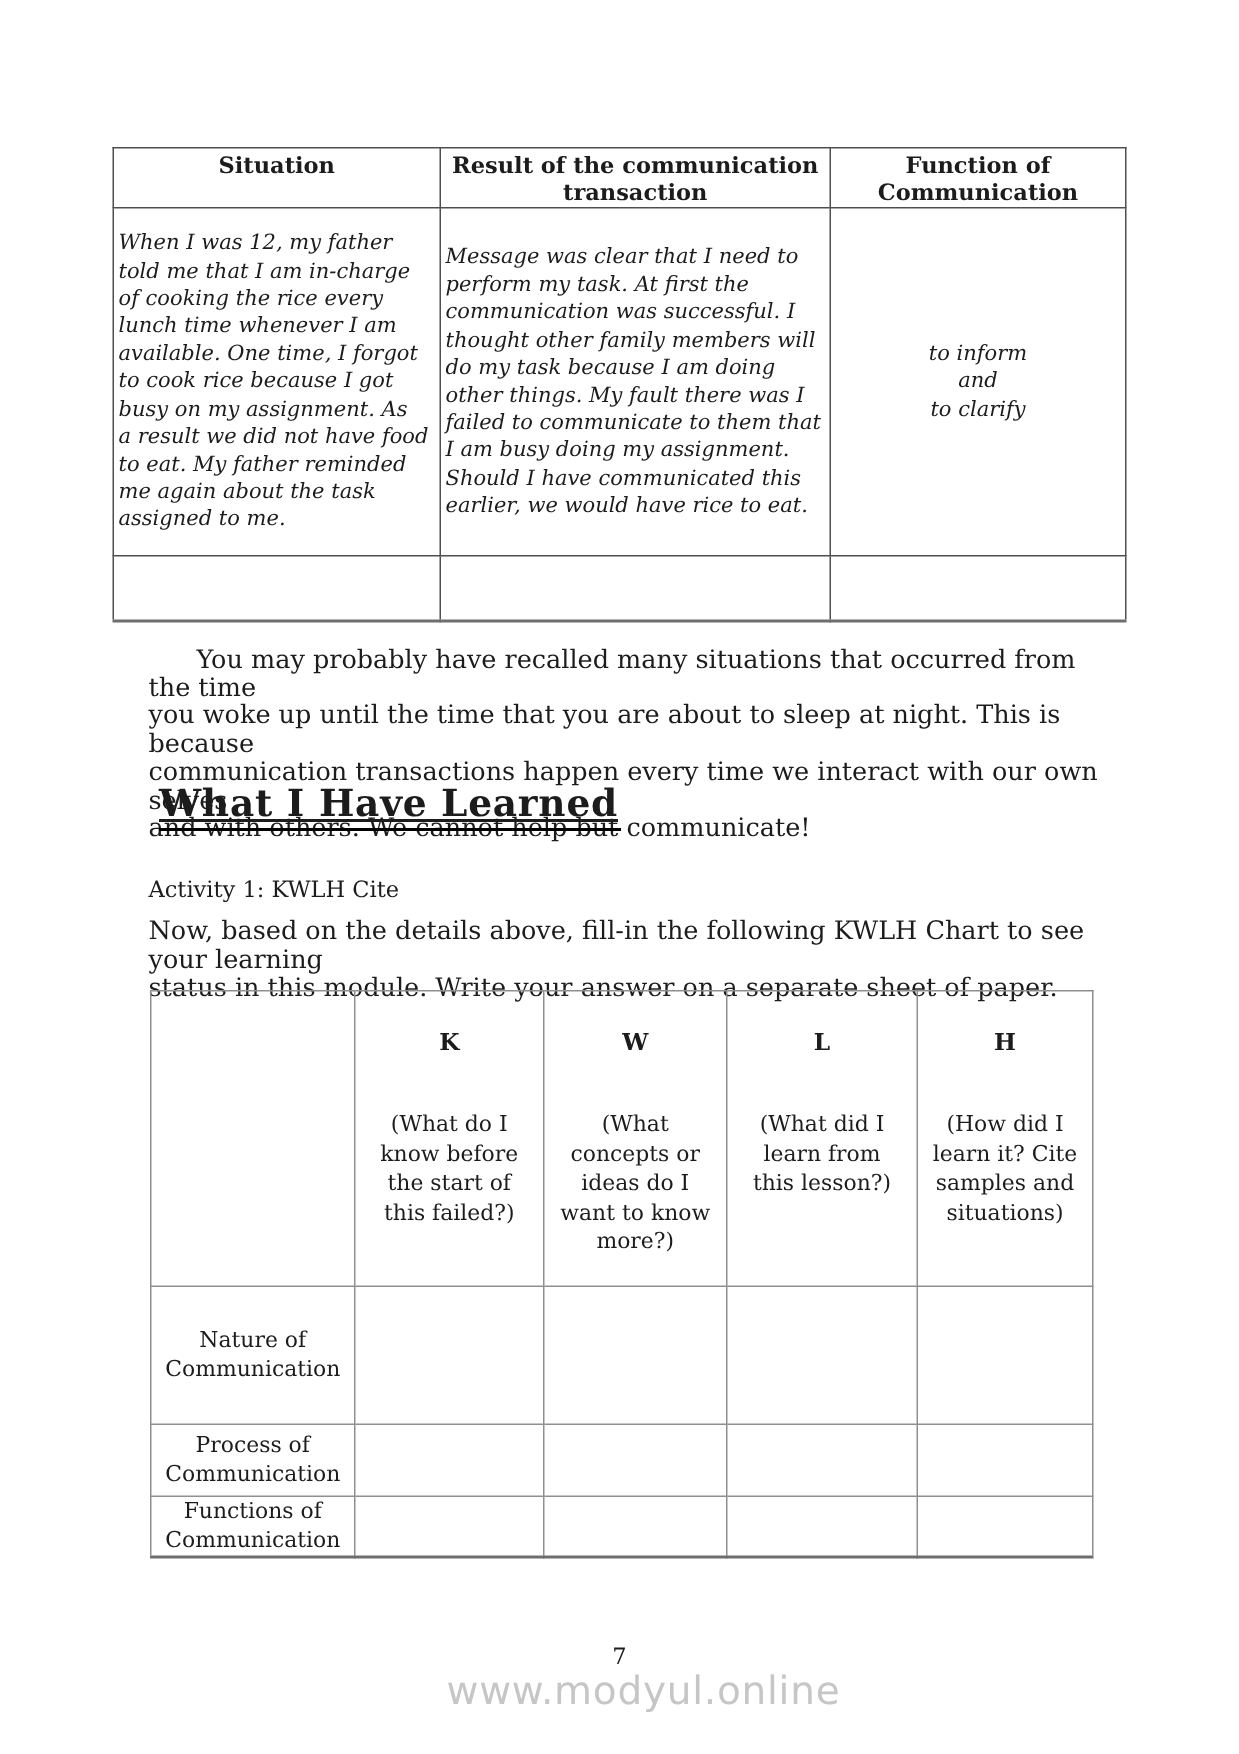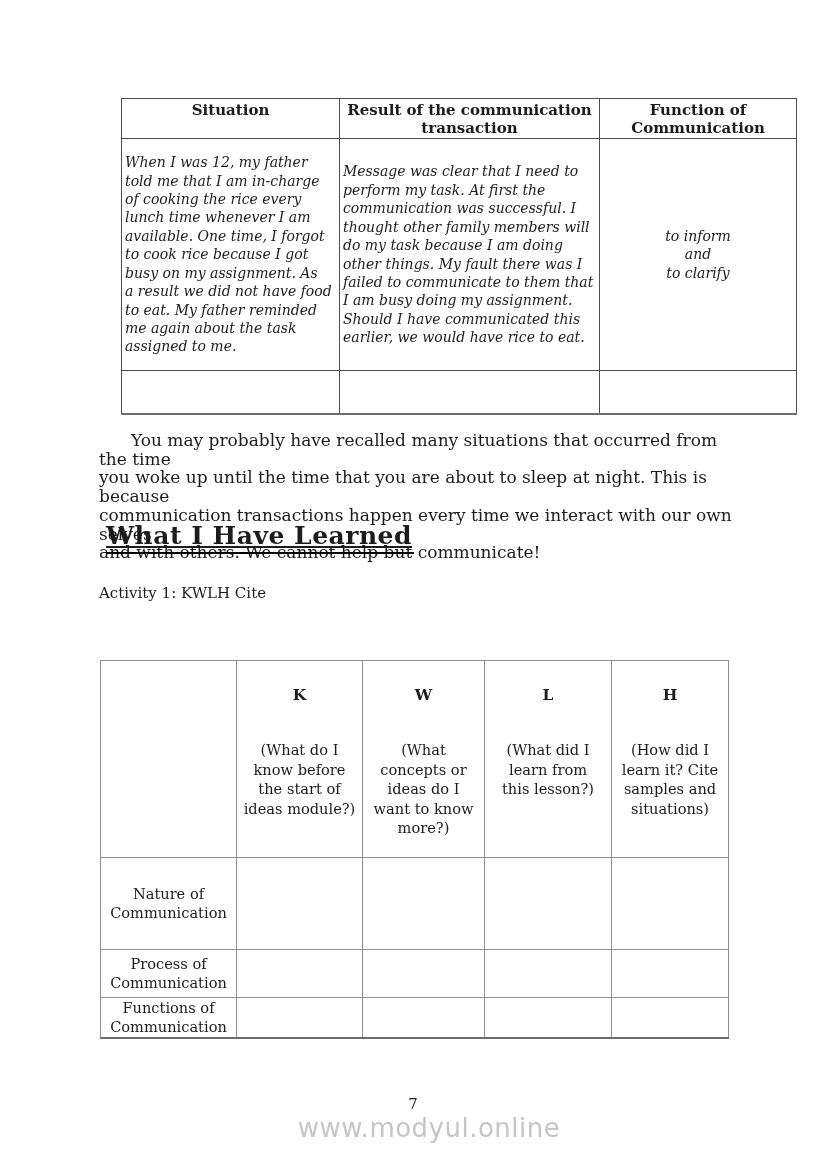--- a/index.html
+++ b/index.html
@@ -15,21 +15,20 @@
   }
 
   
   table { border-collapse: collapse; table-layout: fixed; }
   .situation-table {
     position: absolute;
     left: 75px; top: 98px;
     width: 675px;
     border: 1px solid #4f4f4f;
     border-bottom: 2px solid #6e6e6e;
-    margin-left: 46px;
   }
   .situation-table th, .situation-table td {
     border: 1px solid #4f4f4f;
     white-space: pre-line;
   }
   .situation-table th {
     font-size: 15px;
     font-weight: bold;
     line-height: 18px;
     text-align: center;
@@ -171,38 +170,40 @@
 
   <p class="para recall-paragraph">You may probably have recalled many situations that occurred from the time
 you woke up until the time that you are about to sleep at night.  This is because
 communication transactions happen every time we interact with our own selves
 and with others.  We cannot help but communicate!</p>
 
   <h1 class="main-heading">What I Have Learned</h1>
 
   <p class="activity-label">Activity 1: KWLH Cite</p>
 
+  <p class="para kwlh-instructions">Now, based on the details above, fill-in the following KWLH Chart to see your learning
+status in this module.  Write your answer on a separate sheet of paper.</p>
 
   <table class="kwlh-table">
     <colgroup>
       <col style="width:136px">
         <col style="width:126px">
         <col style="width:122px">
         <col style="width:127px">
         <col style="width:117px">
     </colgroup>
     <thead>
       <tr>
         <th></th>
         <th>
           <span class="kwlh-letter">K</span>
           <span class="kwlh-desc">(What do I
 know before
 the start of
-ideas module?)</span>
+this failed?)</span>
         </th>
         <th>
           <span class="kwlh-letter">W</span>
           <span class="kwlh-desc">(What
 concepts or
 ideas do I
 want to know
 more?)</span>
         </th>
         <th>

